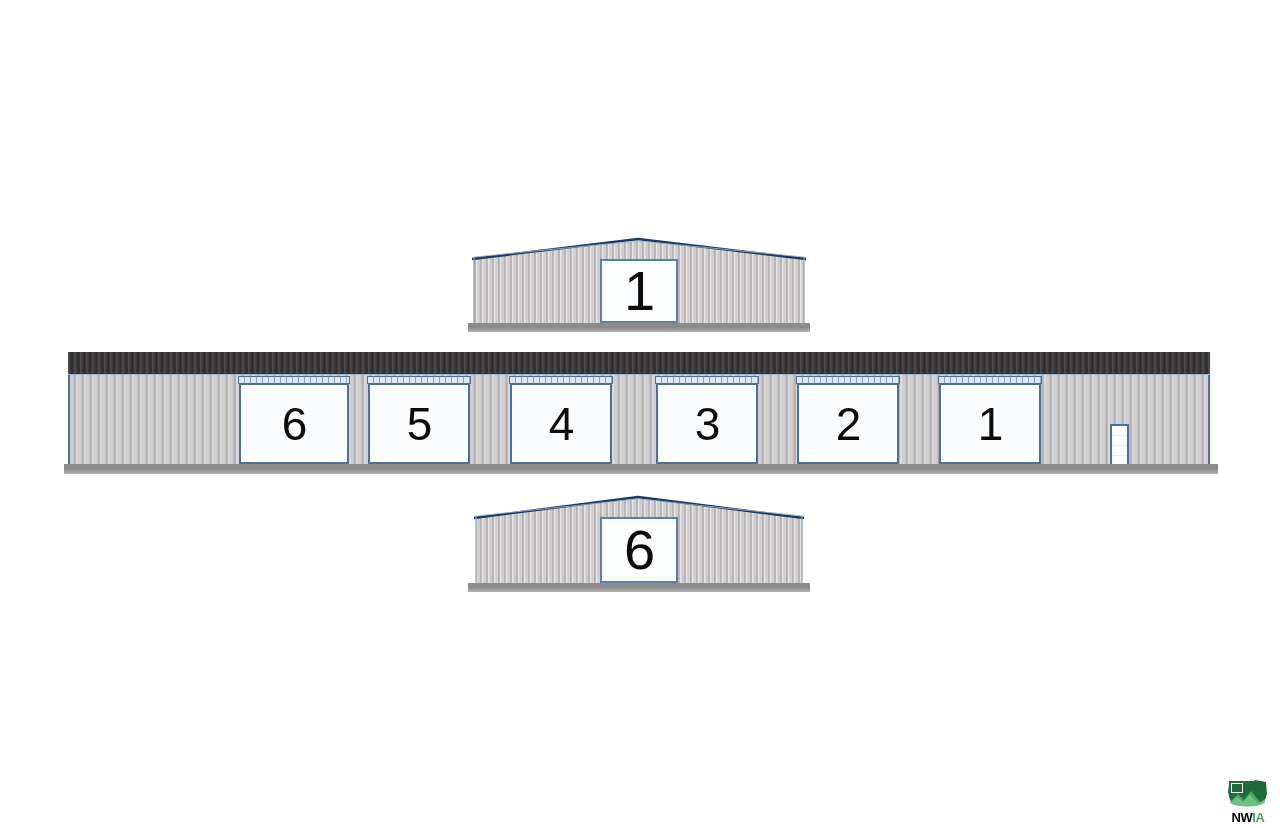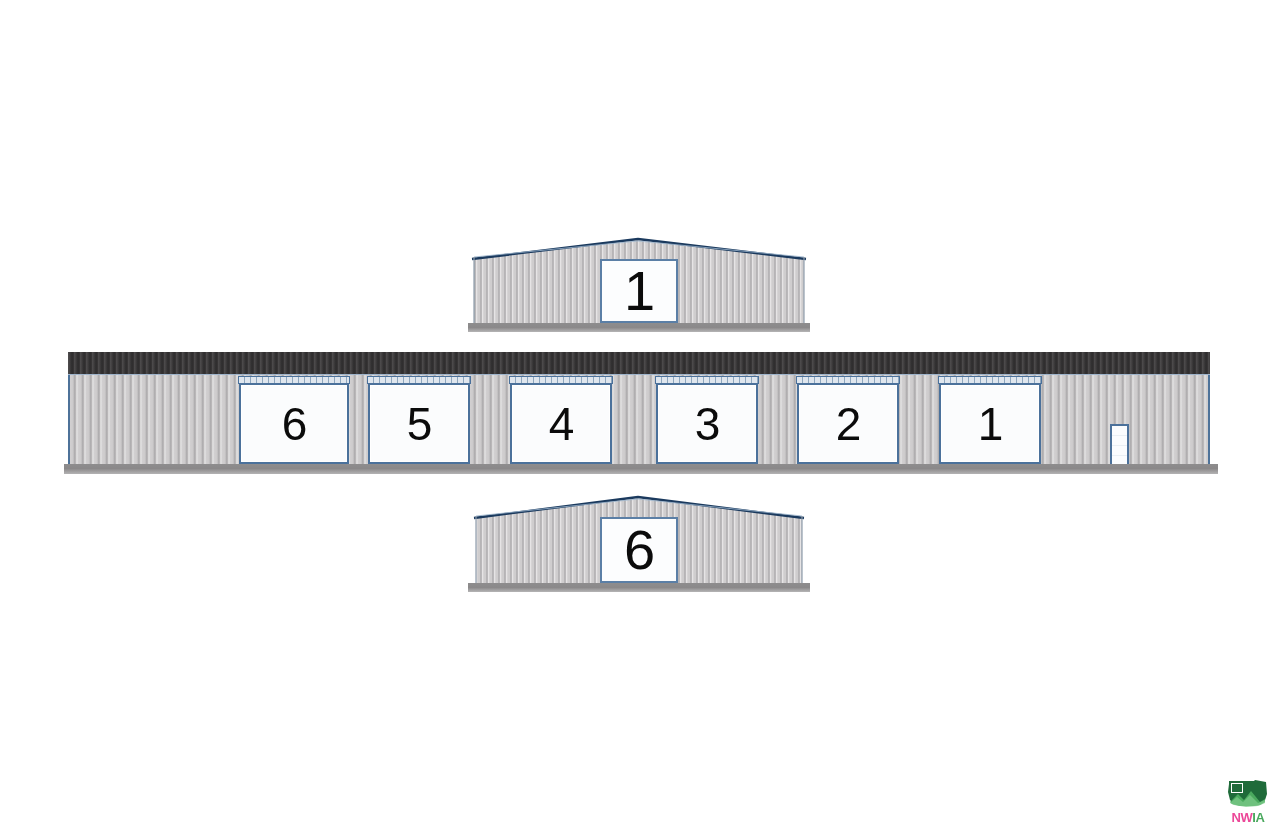--- a/index.html
+++ b/index.html
@@ -191,21 +191,21 @@
     left: 0;
     bottom: 0;
     width: 100%;
     text-align: center;
     font-family: "Liberation Sans", sans-serif;
     font-size: 13px;
     font-weight: 700;
     letter-spacing: -0.4px;
     line-height: 1;
   }
-  #logo .nw { color: #ec4899; }
+  #logo .nw { color: #000000; }
   #logo .ia { color: #4aa95e; }
 </style>
 </head>
 <body style="background: rgb(255, 255, 255);">
 
 <div id="stage">
 
   <div class="gable" id="gableTop" style="left:470px; top:233px; width:338px; height:98px;">
     <svg width="338" height="98" viewBox="0 0 338 98">
       <defs>

